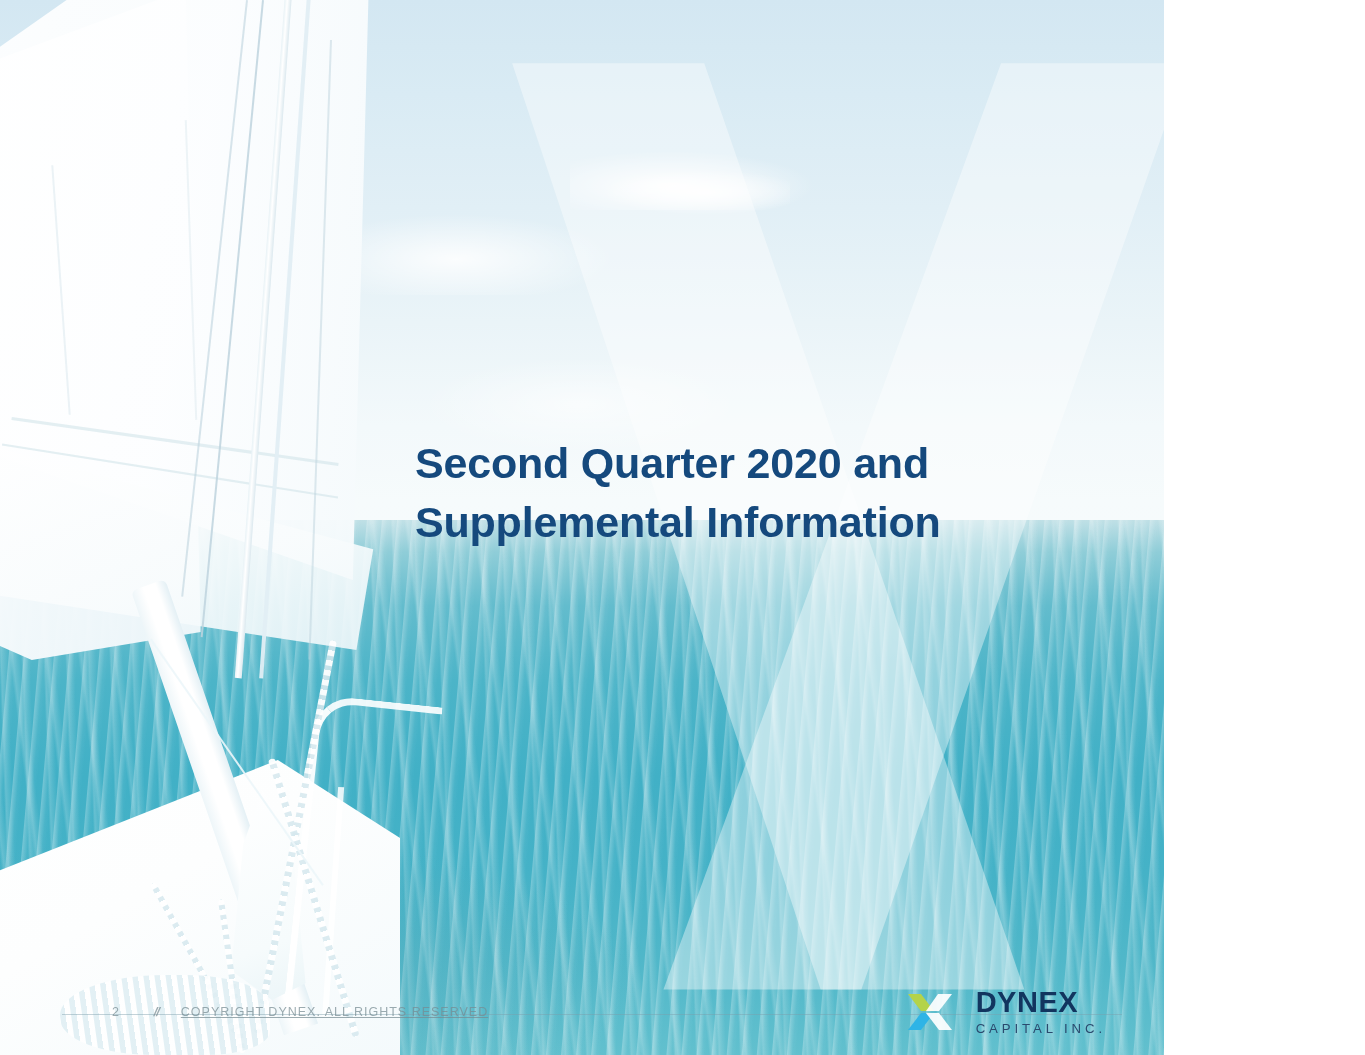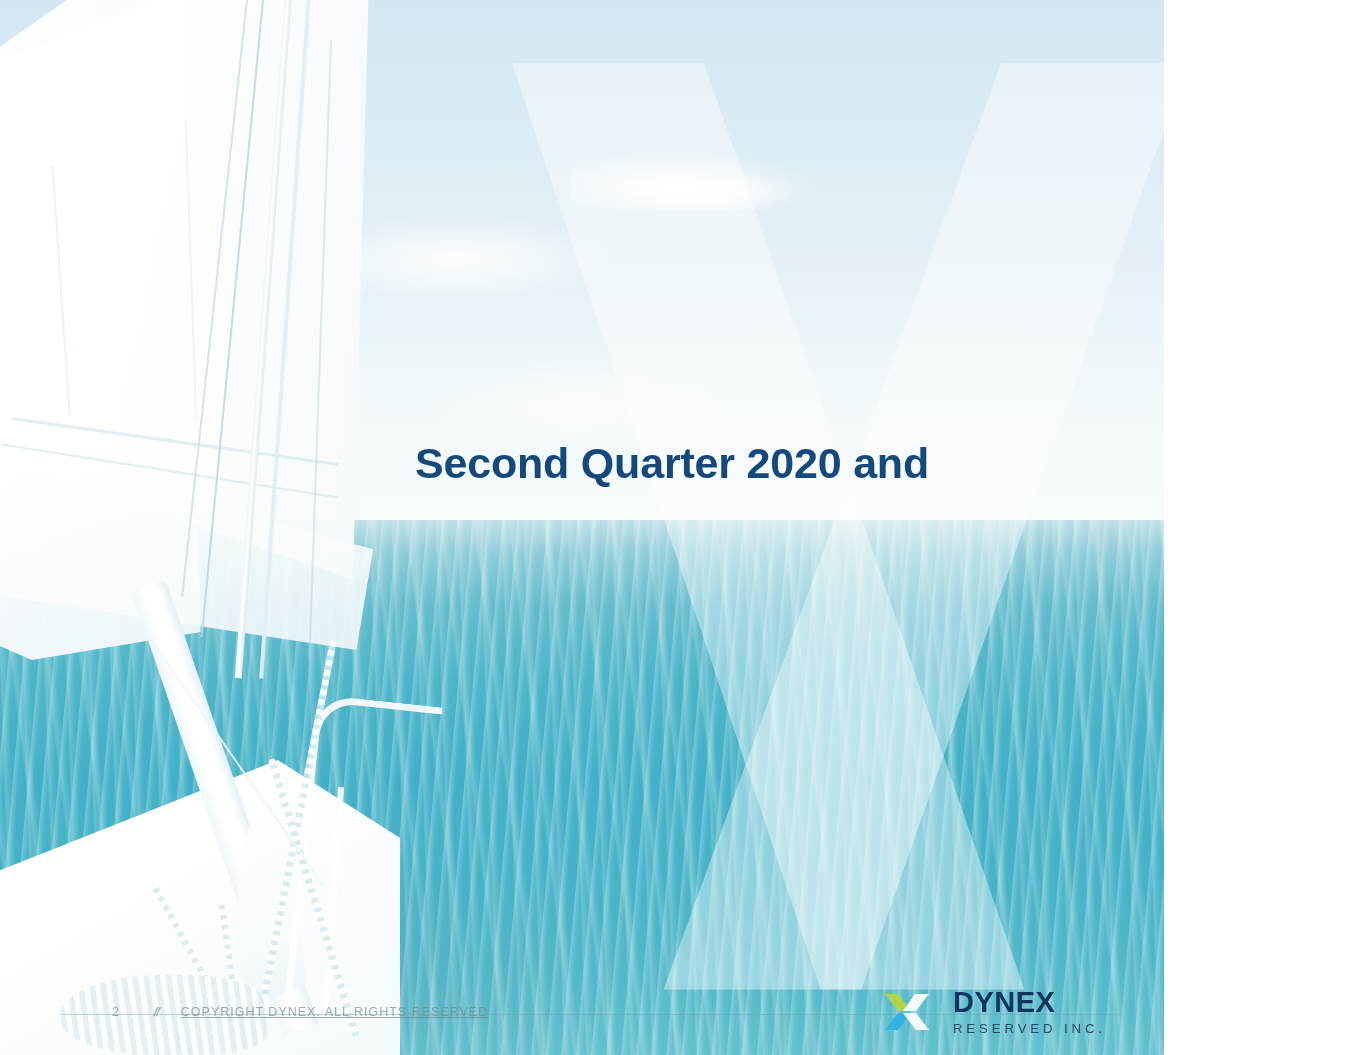--- a/index.html
+++ b/index.html
@@ -422,20 +422,21 @@
 
   </div>
 
   <div class="watermark">
     <div class="wm-stroke wm-a"></div>
     <div class="wm-stroke wm-b"></div>
   </div>
 
   <div class="title-block">
     <div class="title-line">Second Quarter 2020 and</div>
+    <div class="title-line">Supplemental Information</div>
   </div>
 
   <div class="footer-rule"></div>
 
   <div class="footer-text">
     <span class="footer-page">2</span>
     <span class="footer-slash">//</span>
     <span class="footer-copy">COPYRIGHT DYNEX. ALL RIGHTS RESERVED</span>
   </div>
 
@@ -447,17 +448,17 @@
 
         <polygon points="14,22 27,22 14,39 1,39" fill="#2eb4e6"></polygon>
 
         <polygon points="31,3 45,3 32,20 19,20" fill="#ffffff" opacity="0.92"></polygon>
 
         <polygon points="19,22 32,22 45,39 32,39" fill="#ffffff" opacity="0.92"></polygon>
       </svg>
     </div>
     <div class="logo-words">
       <span class="logo-dynex">DYNEX</span>
-      <span class="logo-capital">RESERVED INC.</span>
+      <span class="logo-capital">CAPITAL INC.</span>
     </div>
   </div>
 
 </div>
 
 </body></html>

